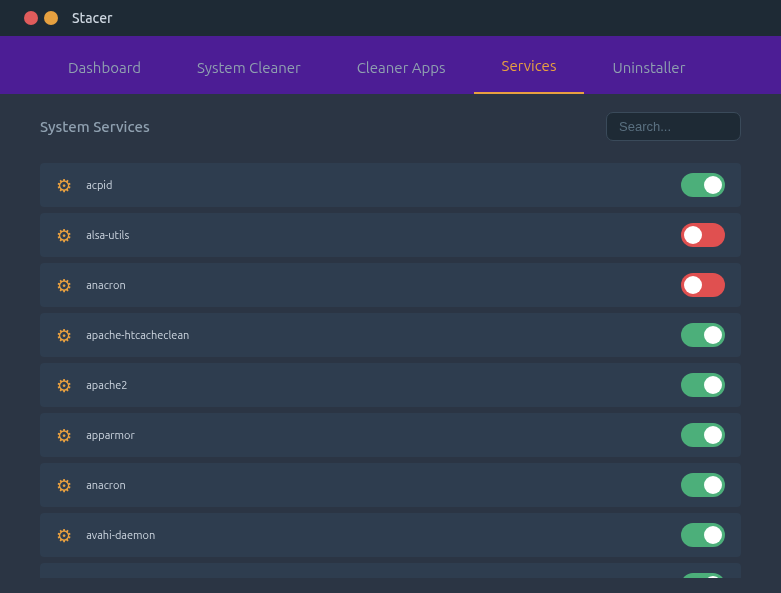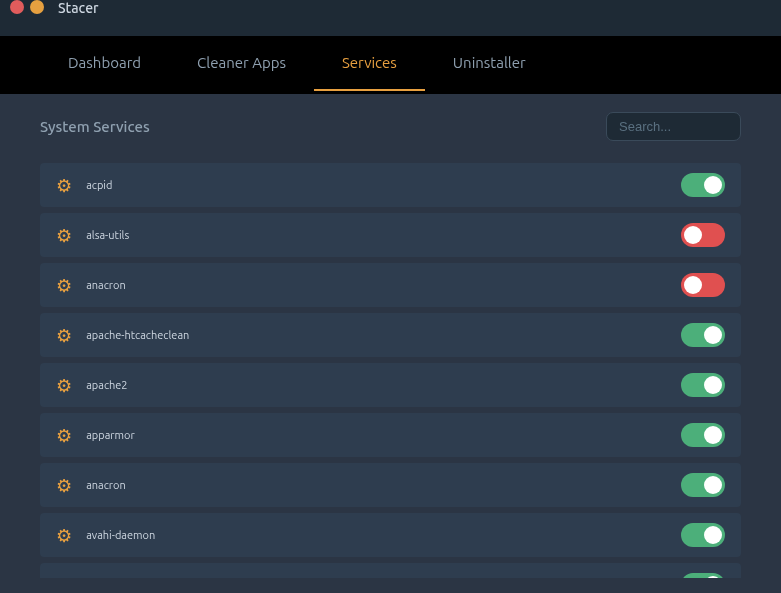--- a/index.html
+++ b/index.html
@@ -10,22 +10,22 @@
       width: 781px;
       height: 593px;
       overflow: hidden;
     }
 
     
     .titlebar {
       background: #1e2a35;
       height: 36px;
       display: flex;
-      align-items: flex-start;
-      padding: 0 10px;
+      align-items: center;
+      padding: 0 24px;
       gap: 8px;
     }
     .titlebar-controls {
       display: flex;
       gap: 6px;
     }
     .titlebar-btn {
       width: 14px;
       height: 14px;
       border-radius: 50%;
@@ -36,23 +36,23 @@
     .btn-min { background: #e6a040; }
     .titlebar-title {
       color: #cdd6e0;
       font-size: 14px;
       font-weight: 500;
       margin-left: 6px;
     }
 
     
     .nav {
-      background: #000000;
-      display: flex;
-      align-items: flex-start;
+      background: #4c1d95;
+      display: flex;
+      align-items: flex-end;
       height: 58px;
       padding: 0 40px;
       gap: 0;
     }
     .nav-tab {
       padding: 18px 28px;
       font-size: 15px;
       color: #8fa0b0;
       cursor: pointer;
       position: relative;
@@ -184,20 +184,21 @@
   <div class="titlebar-controls">
     <button class="titlebar-btn btn-close"></button>
     <button class="titlebar-btn btn-min"></button>
   </div>
   <span class="titlebar-title">Stacer</span>
 </div>
 
 <nav class="nav">
 
 <div class="nav-tab">Dashboard</div>
+    <div class="nav-tab">System Cleaner</div>
     <div class="nav-tab">Cleaner Apps</div>
     <div class="nav-tab active">Services</div>
     <div class="nav-tab">Uninstaller</div>
   </nav>
 
 <div class="content">
   <div class="content-header">
     <span class="section-title">System Services</span>
     <input class="search-box" type="text" placeholder="Search..." style="">
   </div>

